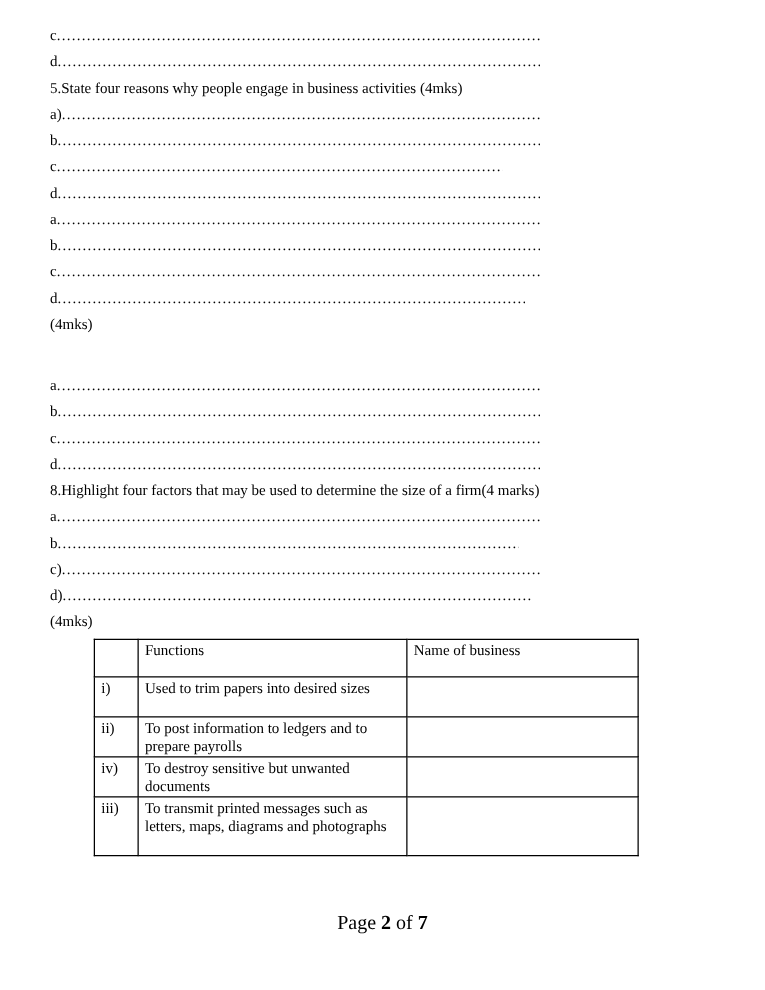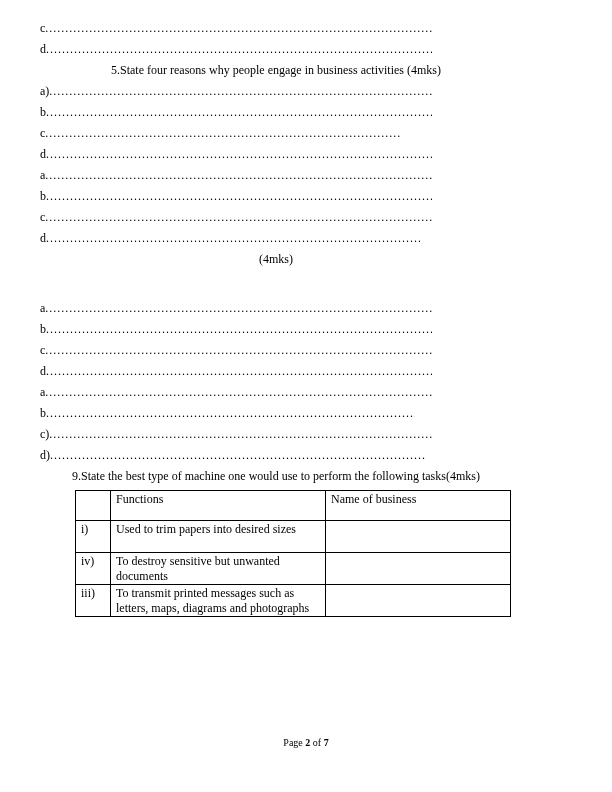--- a/index.html
+++ b/index.html
@@ -21,21 +21,21 @@
   }
   .content { width: 472px; }
   .line {
     line-height: 21px;
     height: 21px;
     white-space: nowrap;
     overflow: hidden;
   }
   .line.heading {
     display: flex;
-    justify-content: center;
+    justify-content: flex-start;
   }
   .line.gap-after { margin-bottom: 28px; }
   .line.dotted { display: flex; }
   .line.dotted .dots {
     flex: 1 1 auto;
     overflow: hidden;
     white-space: nowrap;
     letter-spacing: 1px;
   }
   table.machine-table {
@@ -59,21 +59,21 @@
   table.machine-table tbody tr:nth-child(1) td { height: 29px; }
   table.machine-table tbody tr:nth-child(2) td { height: 28px; }
   table.machine-table tbody tr:nth-child(3) td { height: 28px; }
   table.machine-table tbody tr:nth-child(4) td { height: 44px; }
   .footer {
     position: absolute;
     bottom: 44px;
     left: 0;
     width: 100%;
     text-align: center;
-    font-size: 10px;
+    font-size: 16px;
   }
   .footer .b { font-weight: bold; }
 </style>
 </head>
 <body>
 
 <div class="sheet">
   <div class="content">
 
     <div>
@@ -132,38 +132,40 @@
           <span class="dots">........................................................................................................................................................................................................................................................................................................</span>
         </div>
         <div class="line dotted" style="width: 392px;">
           <span>c</span>
           <span class="dots">........................................................................................................................................................................................................................................................................................................</span>
         </div>
         <div class="line dotted" style="width: 392px;">
           <span>d</span>
           <span class="dots">........................................................................................................................................................................................................................................................................................................</span>
         </div>
+        <div class="line heading">
+          <span>8.Highlight four factors that may be used to determine the size of a firm(4 marks)</span>
+        </div>
         <div class="line dotted" style="width: 392px;">
           <span>a</span>
           <span class="dots">........................................................................................................................................................................................................................................................................................................</span>
         </div>
         <div class="line dotted" style="width: 375px;">
           <span>b</span>
           <span class="dots">........................................................................................................................................................................................................................................................................................................</span>
         </div>
         <div class="line dotted" style="width: 392px;">
           <span>c)</span>
           <span class="dots">........................................................................................................................................................................................................................................................................................................</span>
         </div>
         <div class="line dotted" style="width: 385px;">
           <span>d)</span>
           <span class="dots">........................................................................................................................................................................................................................................................................................................</span>
         </div>
         <div class="line heading">
-          <span>9.State the best type of machine one would use to perform the following tasks</span>
           <span>(4mks)</span>
         </div>
       </div>
 
     <table class="machine-table">
       <colgroup>
         <col style="width:35px">
         <col style="width:215px">
         <col style="width:185px">
       </colgroup>
@@ -174,20 +176,25 @@
           <th>Name of business</th>
         </tr>
       </thead>
       <tbody>
           <tr>
             <td>i)</td>
             <td>Used to trim papers into desired sizes</td>
             <td></td>
           </tr>
           <tr>
+            <td>ii)</td>
+            <td>To post information to ledgers and to prepare payrolls</td>
+            <td></td>
+          </tr>
+          <tr>
             <td>iv)</td>
             <td>To destroy sensitive but unwanted documents</td>
             <td></td>
           </tr>
           <tr>
             <td>iii)</td>
             <td>To transmit printed messages such as letters, maps, diagrams and photographs</td>
             <td></td>
           </tr>
         </tbody>

